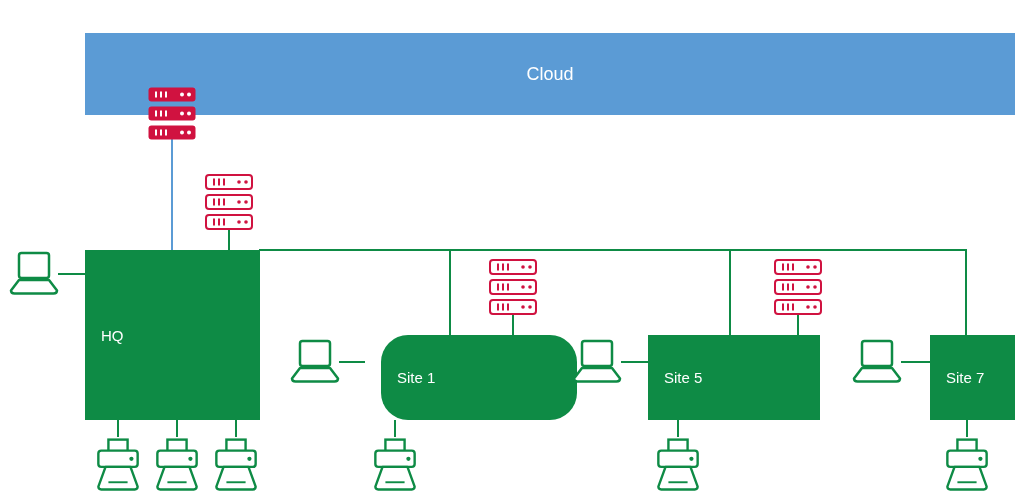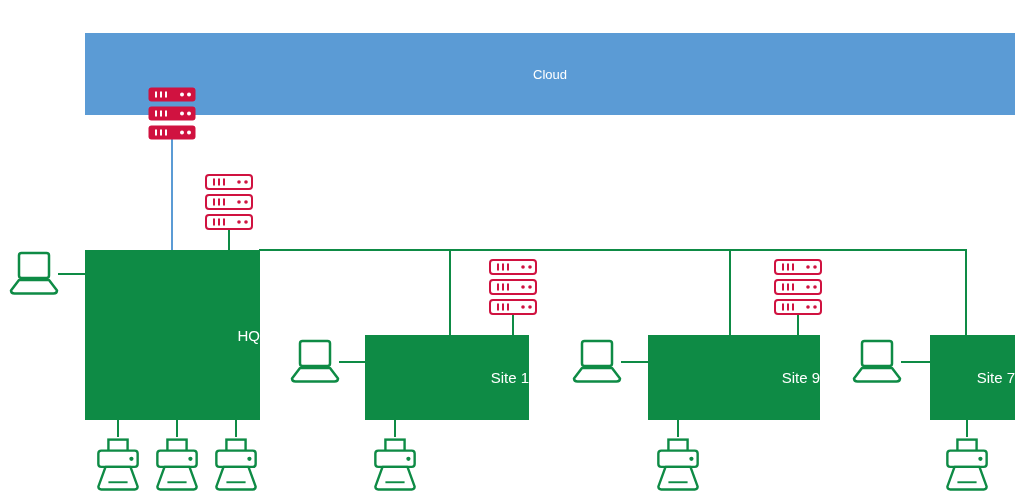--- a/index.html
+++ b/index.html
@@ -9,28 +9,28 @@
     --white:#ffffff;
   }
   *{box-sizing:border-box;}
   body{margin:0;background:#ffffff;font-family:"Liberation Sans",sans-serif;}
   .canvas{position:relative;width:1029px;height:498px;background:#ffffff;overflow:hidden;}
   .cloud{
     position:absolute;left:85px;top:33px;width:930px;height:82px;
     background:var(--blue);display:flex;align-items:center;justify-content:center;
     z-index:0;
   }
-  .cloud .lbl{color:var(--white);font-size:13px;}
+  .cloud .lbl{color:var(--white);font-size:18px;}
   .node{
     position:absolute;background:var(--green);
-    display:flex;align-items:center;justify-content:flex-end;z-index:2;
+    display:flex;align-items:center;justify-content:flex-start;z-index:2;padding-left:16px;
   }
   .node .lbl{color:var(--white);font-size:15px;}
   .node.hq{left:85px;top:250px;width:175px;height:170px;}
-  .node.site1{left:365px;top:335px;width:164px;height:85px;}
+  .node.site1{left:381px;top:335px;width:196px;height:85px;border-radius:27px;}
   .node.site2{left:648px;top:335px;width:172px;height:85px;}
   .node.site3{left:930px;top:335px;width:85px;height:85px;}
   .line{position:absolute;background:var(--green);z-index:1;}
   .line.blue{background:var(--blue);}
   .icon{position:absolute;z-index:3;display:block;}
 </style>
 </head>
 <body>
 
 <svg width="0" height="0" style="position:absolute" aria-hidden="true">
@@ -100,21 +100,21 @@
   <div class="line" style="left:677px;top:420px;width:2px;height:17px;"></div>
   <div class="line" style="left:966px;top:420px;width:2px;height:17px;"></div>
 
   <div class="node hq">
     <span class="lbl">HQ</span>
   </div>
   <div class="node site1">
     <span class="lbl">Site 1</span>
   </div>
   <div class="node site2">
-    <span class="lbl">Site 9</span>
+    <span class="lbl">Site 5</span>
   </div>
   <div class="node site3">
     <span class="lbl">Site 7</span>
   </div>
 
   <svg class="icon" style="left:148px;top:87px;width:48px;height:53px;">
       <use href="#sym-server-solid"></use>
     </svg>
   <svg class="icon" style="left:205px;top:174px;width:48px;height:56px;">
       <use href="#sym-server-outline"></use>

